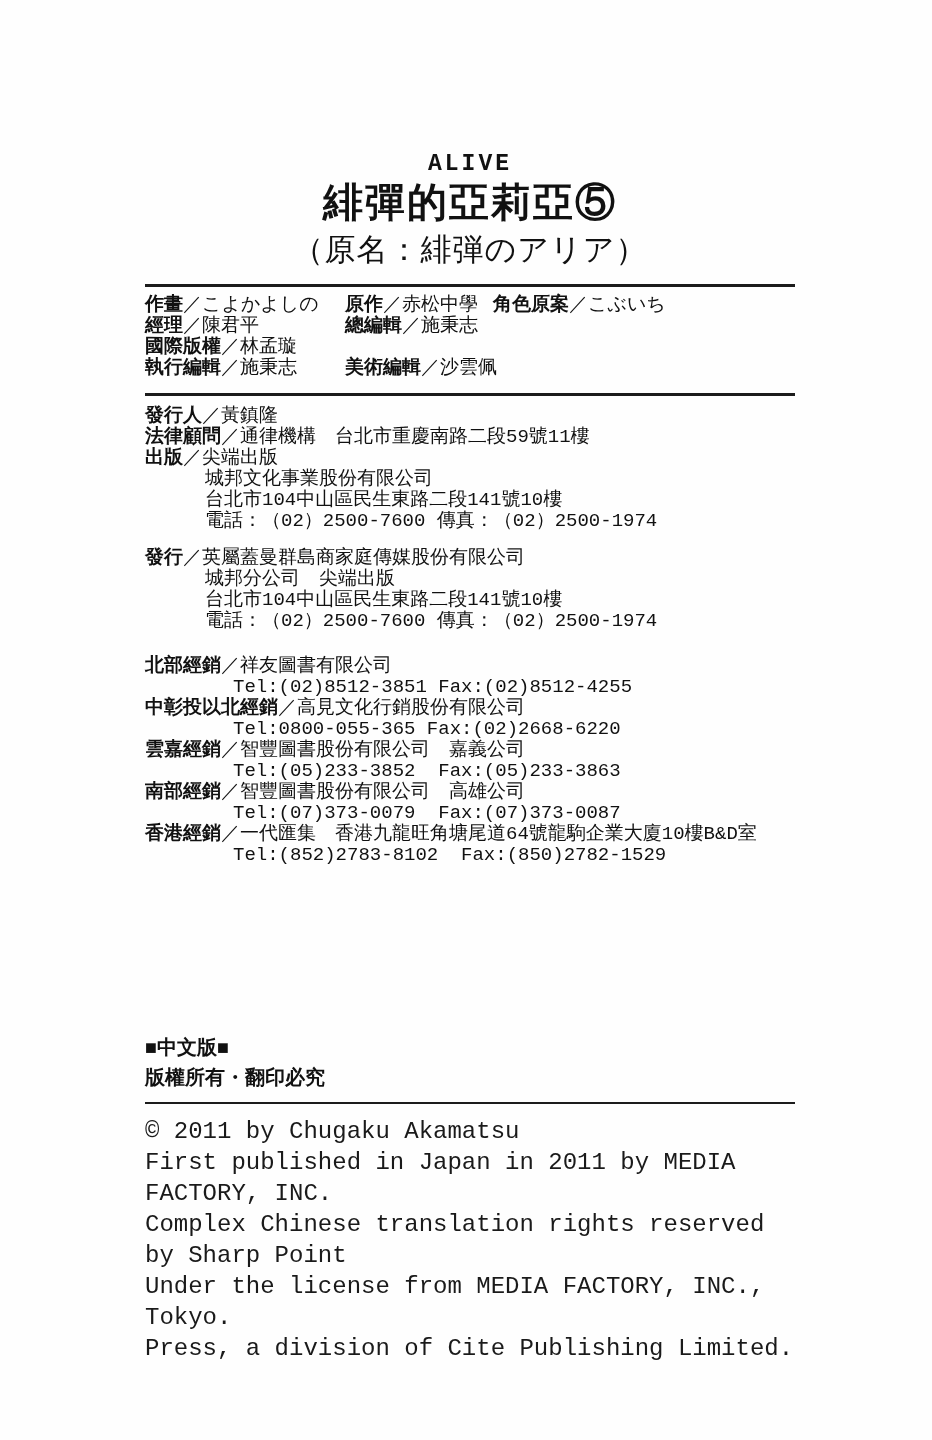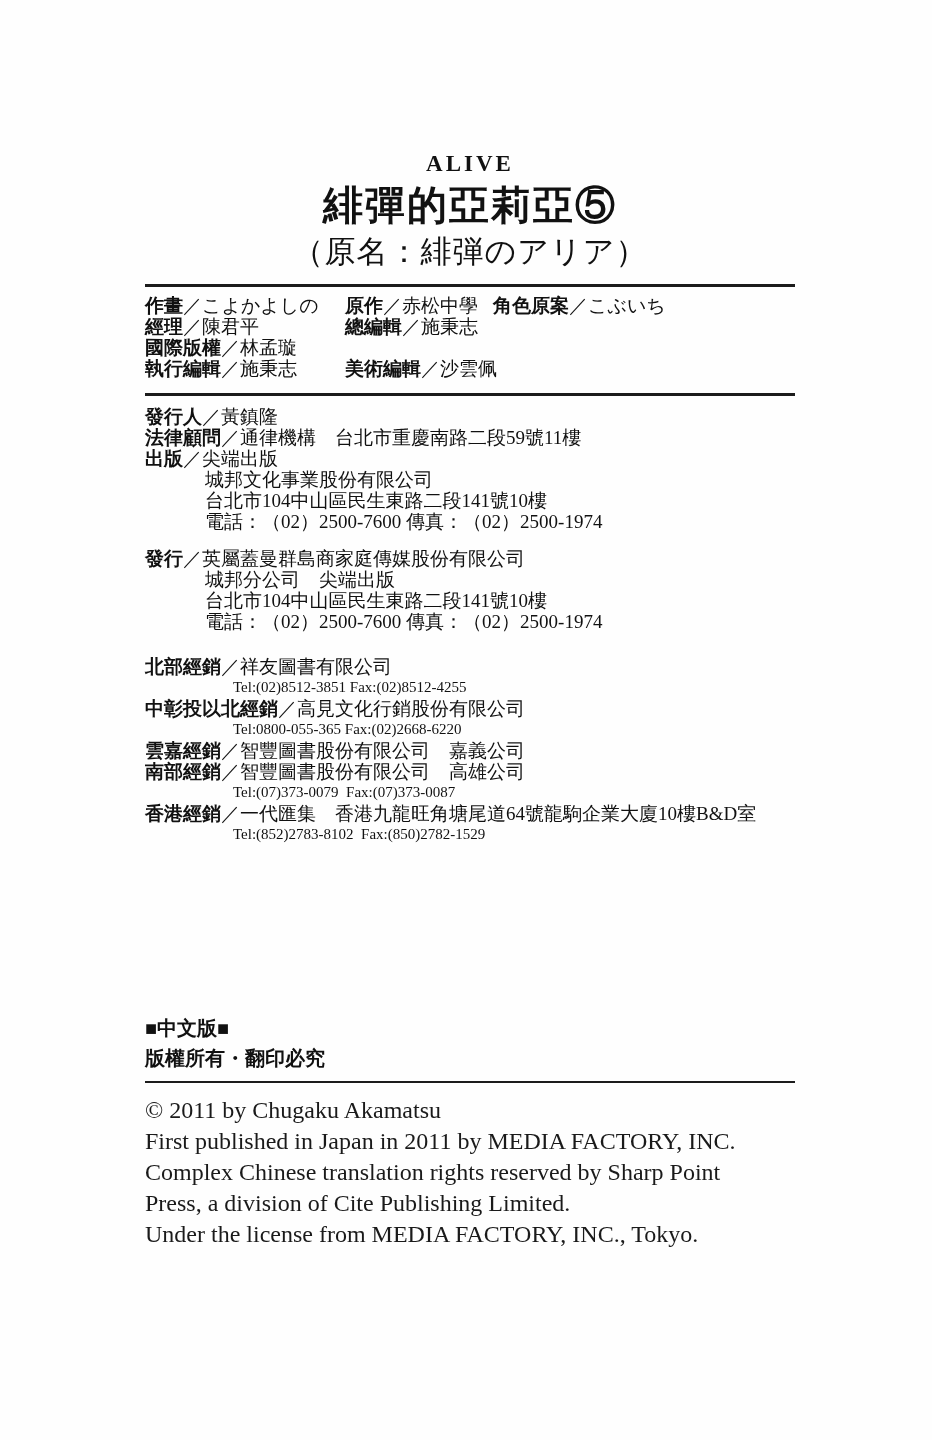--- a/index.html
+++ b/index.html
@@ -2,21 +2,21 @@
 <html><head>
 <meta charset="utf-8">
 <style>
   html,body{margin:0;padding:0;background:#e8e8e8;}
   .page{
     position:relative;
     width:932px;height:1440px;
     margin:0 auto;
     background:#fefefe;
     color:#111;
-    font-family:Liberation Serif, serif;
+    font-family:Liberation Mono, monospace;
     overflow:hidden;
   }
   .content{
     position:absolute;
     left:145px;top:0;
     width:650px;
   }
   
   .header{text-align:center;margin-top:150px;}
   .series{font-size:23px;font-weight:bold;letter-spacing:3px;line-height:28px;}
@@ -35,21 +35,21 @@
   .c1{width:200px;flex:0 0 200px;}
   .c2{width:148px;flex:0 0 148px;}
   .lbl{font-weight:bold;}
   
   .pub{margin-top:10px;font-size:19px;line-height:21px;}
   .pline{white-space:pre-wrap;}
   .indent{padding-left:60px;}
   .gap16{height:16px;}
   
   .dist{margin-top:24px;font-size:19px;line-height:21px;}
-  .tel{padding-left:88px;white-space:pre-wrap;font-size:15px;}
+  .tel{padding-left:88px;white-space:pre-wrap;font-size:19px;}
   
   .footer{margin-top:168px;}
   .edition,.rights{font-size:20px;font-weight:bold;line-height:30px;}
   .legal{margin-top:12px;font-size:24px;line-height:31px;color:#1a1a1a;}
 </style>
 </head>
 <body>
 
 <div class="page">
   <div class="content">
@@ -101,38 +101,39 @@
       <div>
         <div class="pline"><span class="lbl">北部經銷</span><span>／</span><span>祥友圖書有限公司</span></div>
         <div class="tel">Tel:(02)8512-3851 Fax:(02)8512-4255</div>
       </div>
       <div>
         <div class="pline"><span class="lbl">中彰投以北經銷</span><span>／</span><span>高見文化行銷股份有限公司</span></div>
         <div class="tel">Tel:0800-055-365 Fax:(02)2668-6220</div>
       </div>
       <div>
         <div class="pline"><span class="lbl">雲嘉經銷</span><span>／</span><span>智豐圖書股份有限公司　嘉義公司</span></div>
+        <div class="tel">Tel:(05)233-3852  Fax:(05)233-3863</div>
       </div>
       <div>
         <div class="pline"><span class="lbl">南部經銷</span><span>／</span><span>智豐圖書股份有限公司　高雄公司</span></div>
         <div class="tel">Tel:(07)373-0079  Fax:(07)373-0087</div>
       </div>
       <div>
         <div class="pline"><span class="lbl">香港經銷</span><span>／</span><span>一代匯集　香港九龍旺角塘尾道64號龍駒企業大廈10樓B&amp;D室</span></div>
         <div class="tel">Tel:(852)2783-8102  Fax:(850)2782-1529</div>
       </div>
     </div>
 
     <div class="footer">
       <div class="edition">■中文版■</div>
       <div class="rights">版權所有・翻印必究</div>
       <hr class="rule thin r3">
       <div class="legal">
         <div>© 2011 by Chugaku Akamatsu</div>
         <div>First published in Japan in 2011 by MEDIA FACTORY, INC.</div>
         <div>Complex Chinese translation rights reserved by Sharp Point</div>
+        <div>Under the license from MEDIA FACTORY, INC., Tokyo.</div>
         <div>Press, a division of Cite Publishing Limited.</div>
-        <div>Under the license from MEDIA FACTORY, INC., Tokyo.</div>
       </div>
     </div>
 
   </div>
 </div>
 
 </body></html>

